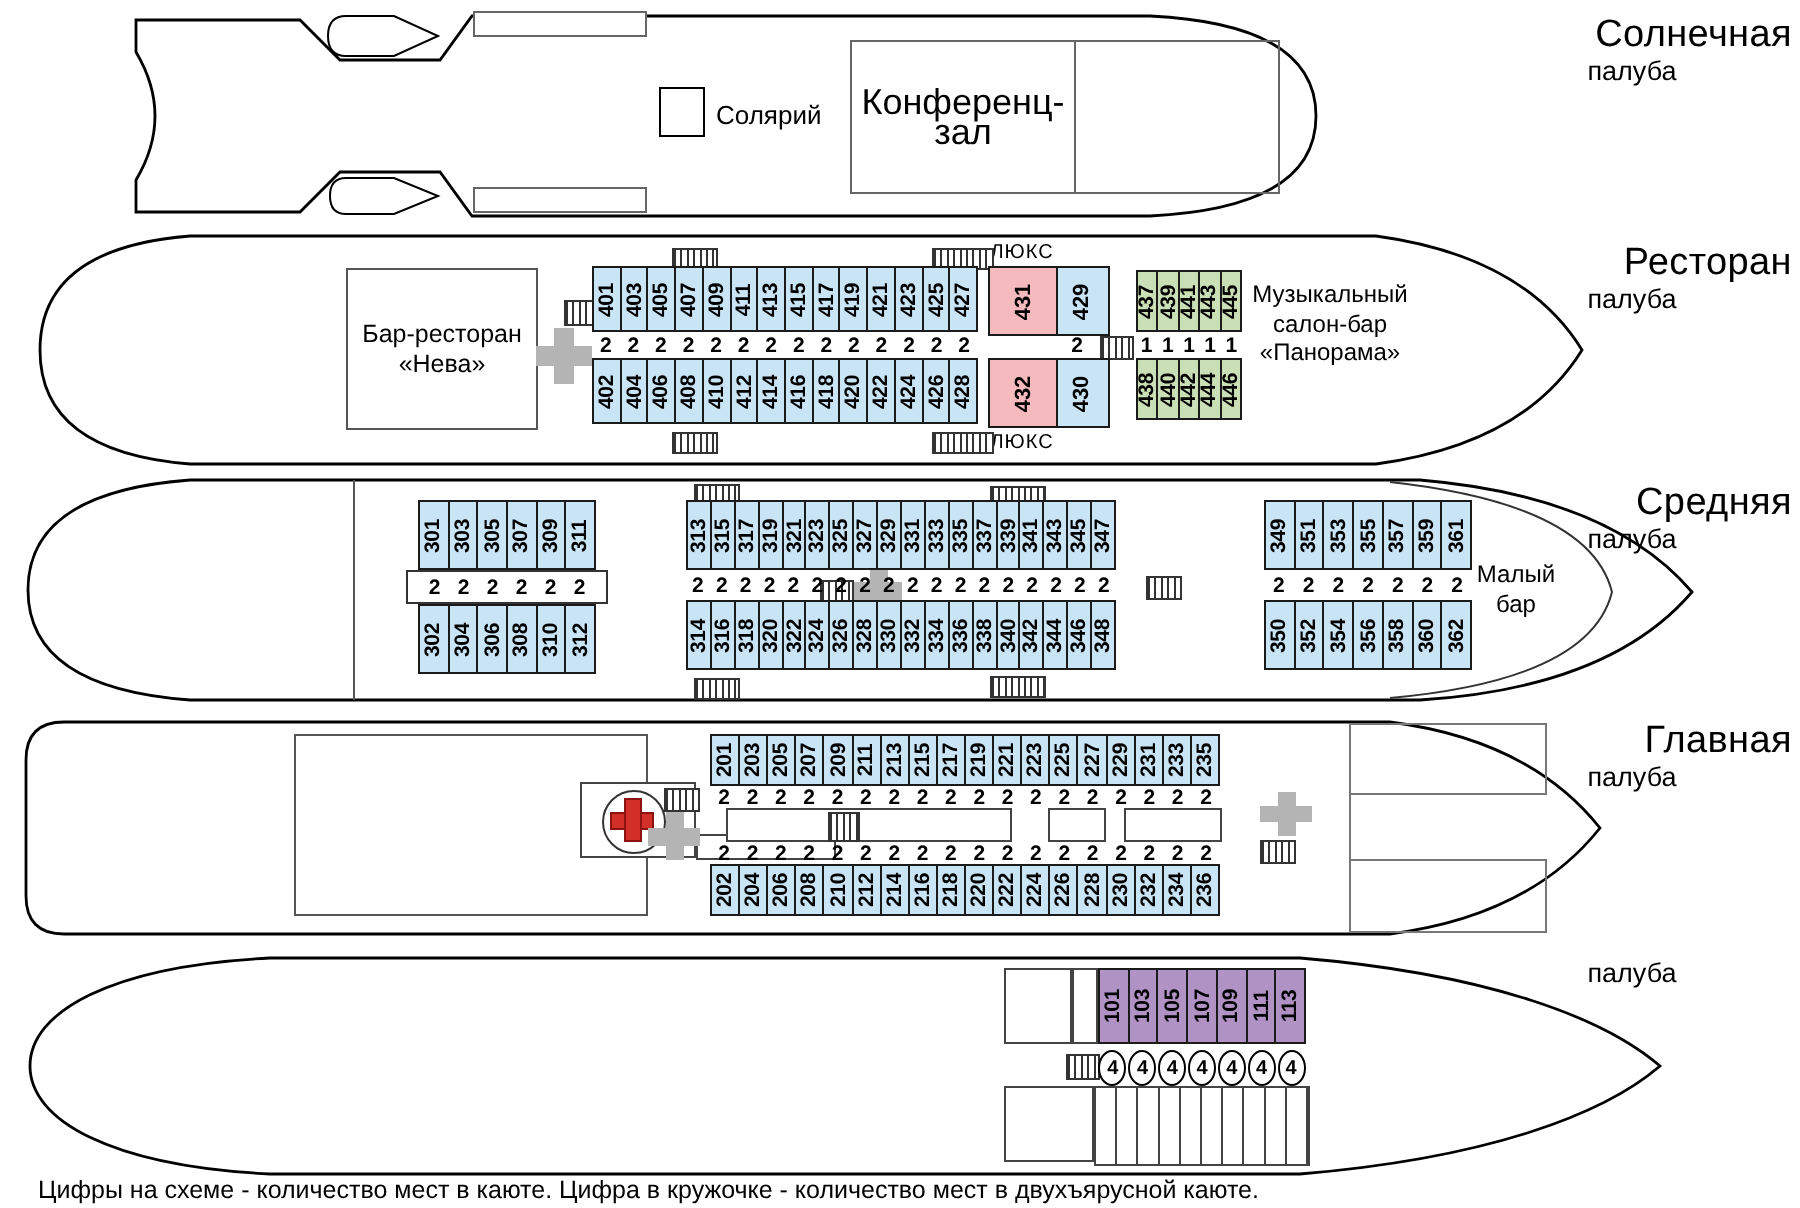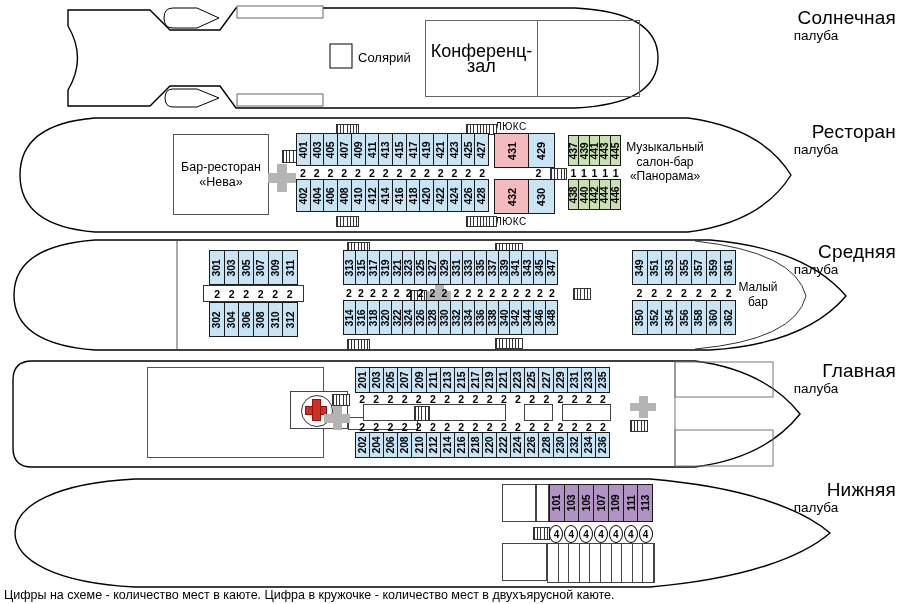--- a/index.html
+++ b/index.html
@@ -41,21 +41,21 @@
   
   .luxlbl{position:absolute;font-size:10px;letter-spacing:.5px;text-align:center;}
   
   .medcircle{position:absolute;width:30px;height:30px;border:1.5px solid #333;border-radius:50%;background:#fff;}
   .mc-h{position:absolute;left:3px;top:10px;width:20px;height:7px;background:#d12f27;border:1px solid #8c1410;}
   .mc-v{position:absolute;left:10px;top:3px;width:7px;height:20px;background:#d12f27;border:1px solid #8c1410;}
   
   .wbox{position:absolute;border:1px solid #444;background:#fff;box-sizing:border-box;}
   .cellstrip{position:absolute;border:1px solid #444;background:
     repeating-linear-gradient(to right,transparent 0 9.6px,#444 9.6px 10.6px);}
-  .caption{position:absolute;left:4px;top:588px;font-size:12.5px;text-align:right;}
+  .caption{position:absolute;left:19px;top:588px;font-size:12.5px;text-align:right;}
 </style>
 </head>
 <body>
 
 <div class="stage">
 
   <svg width="900" height="604" viewBox="0 0 900 604">
     <g fill="#fff" stroke="#000" stroke-width="1.4">
       <path d="M 68,10 H 150 L 170,30 H 220 L 236,8 H 575 Q 658,12 658,58 Q 658,104 575,108 H 236 L 220,86 H 170 L 150,106 H 68 L 68,90 Q 87,58 68,26 Z"></path>
       <path d="M 95,118 H 688 Q 762,128 791,175 Q 762,222 688,232 H 95 Q 20,226 20,175 Q 20,124 95,118 Z"></path>
@@ -91,21 +91,20 @@
   </div>
   <div class="decklabel" style="top:241px">
     <div class="l1">Средняя</div>
     <div class="l2">палуба</div>
   </div>
   <div class="decklabel" style="top:360px">
     <div class="l1">Главная</div>
     <div class="l2">палуба</div>
   </div>
   <div class="decklabel" style="top:479px">
-    <div class="l1">Нижняя</div>
     <div class="l2">палуба</div>
   </div>
 
   <div class="lbl" style="left:358px;top:50px;width:60px;text-align:left;font-size:13px">Солярий</div>
   <div class="room" style="left:425px;top:20px;width:213px;height:75px;border-color:#666">
     <div class="abs" style="left:111px;top:0;bottom:0;border-left:1px solid #666"></div>
     <div style="position:absolute;left:0;top:0;width:111px;height:75px;display:flex;align-items:center;justify-content:center;font-size:18px">Конференц-зал</div>
   </div>
 
   <div class="room" style="left:173px;top:134px;width:94px;height:79px">

